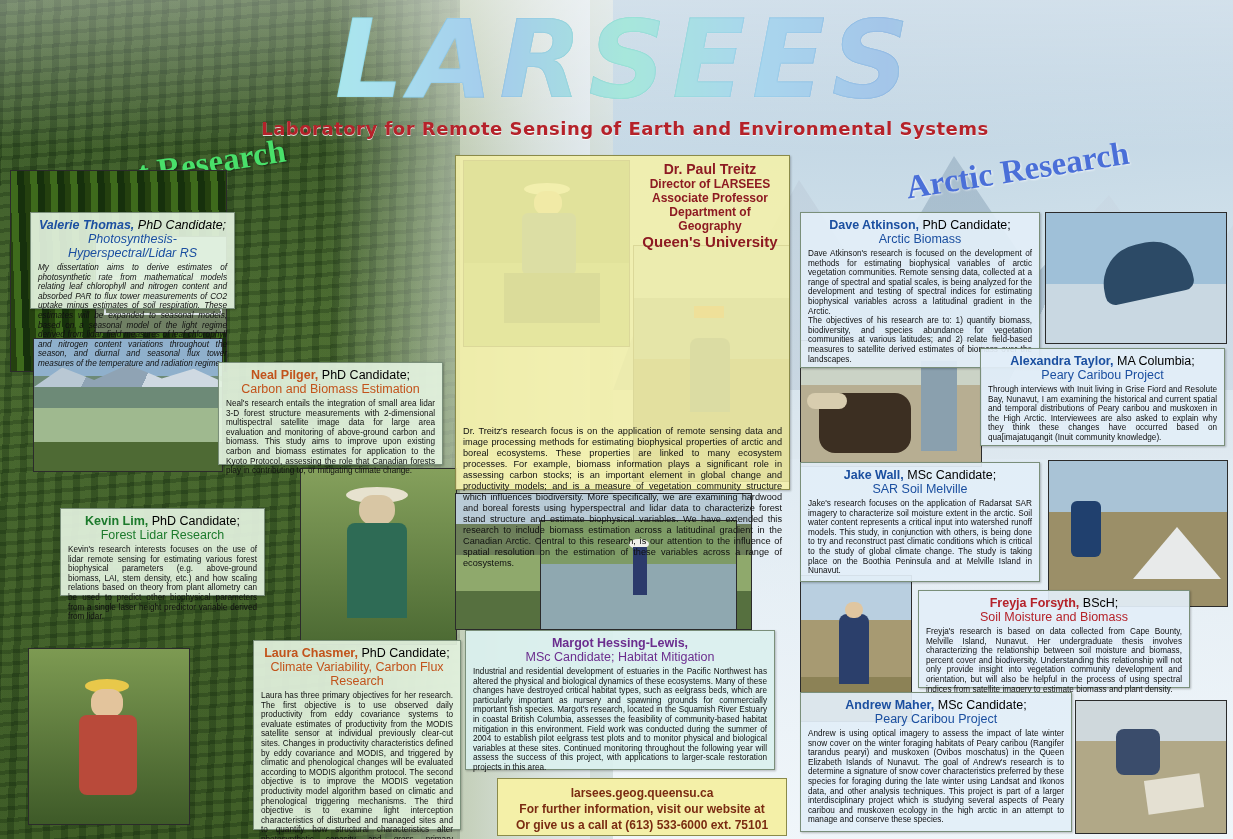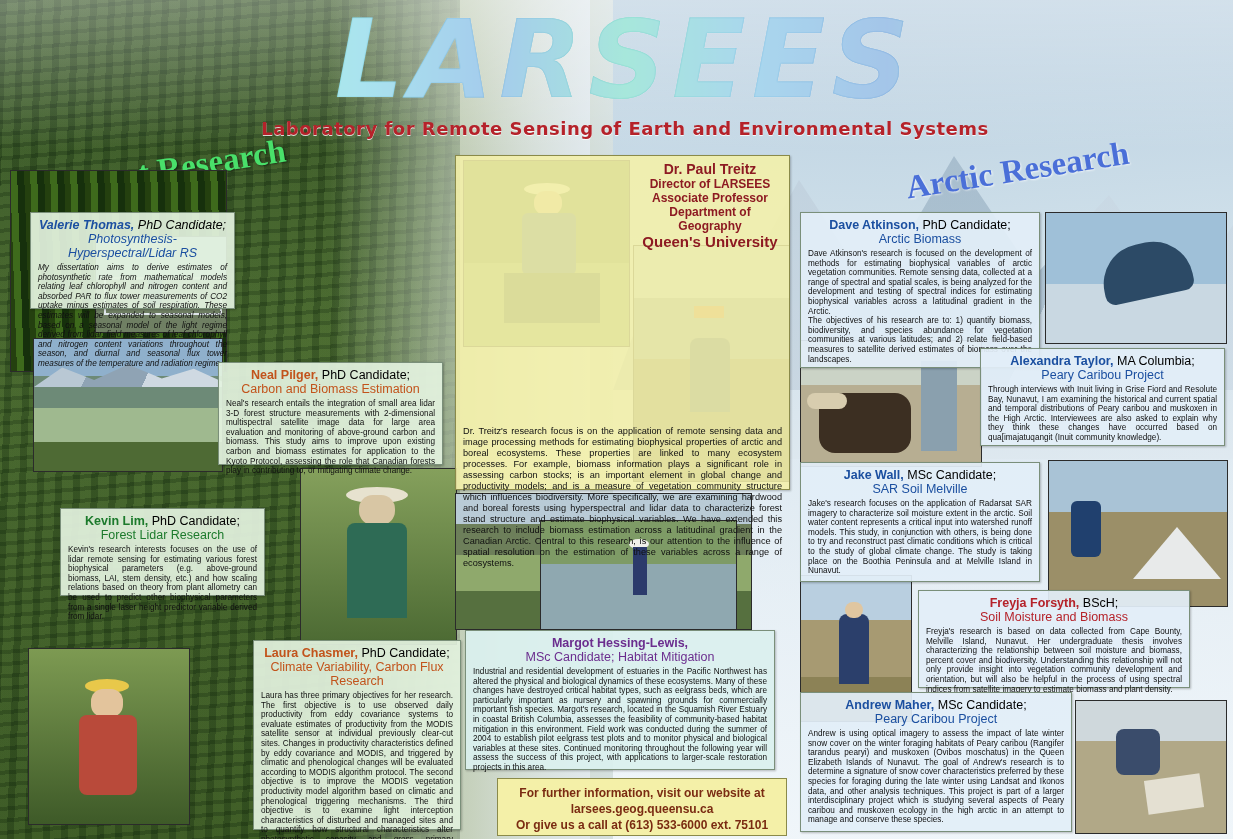--- a/index.html
+++ b/index.html
@@ -345,17 +345,17 @@
   <div class="panel blue" style="left:800px;top:692px;width:272px;height:140px;background:rgba(226,238,248,0.93);">
     <h3>
       <span class="nm hdr-blue">Andrew Maher,</span>
       <span class="role">MSc Candidate;</span>
       <span class="sub hdr-blue">Peary Caribou Project</span>
     </h3>
     <p>Andrew is using optical imagery to assess the impact of late winter snow cover on the winter foraging habitats of Peary caribou (Rangifer tarandus pearyi) and muskoxen (Ovibos moschatus) in the Queen Elizabeth Islands of Nunavut. The goal of Andrew's research is to determine a signature of snow cover characteristics preferred by these species for foraging during the late winter using Landsat and Ikonos data, and other analysis techniques. This project is part of a larger interdisciplinary project which is studying several aspects of Peary caribou and muskoxen ecology in the high arctic in an attempt to manage and conserve these species.</p>
   </div>
 
   <div class="contact" style="left:497px;top:778px;width:290px;height:58px;">
+    <div>larsees.geog.queensu.ca</div>
     <div>For further information, visit our website at</div>
-    <div>larsees.geog.queensu.ca</div>
     <div>Or give us a call at (613) 533-6000 ext. 75101</div>
   </div>
 </div>
 
 </body></html>

